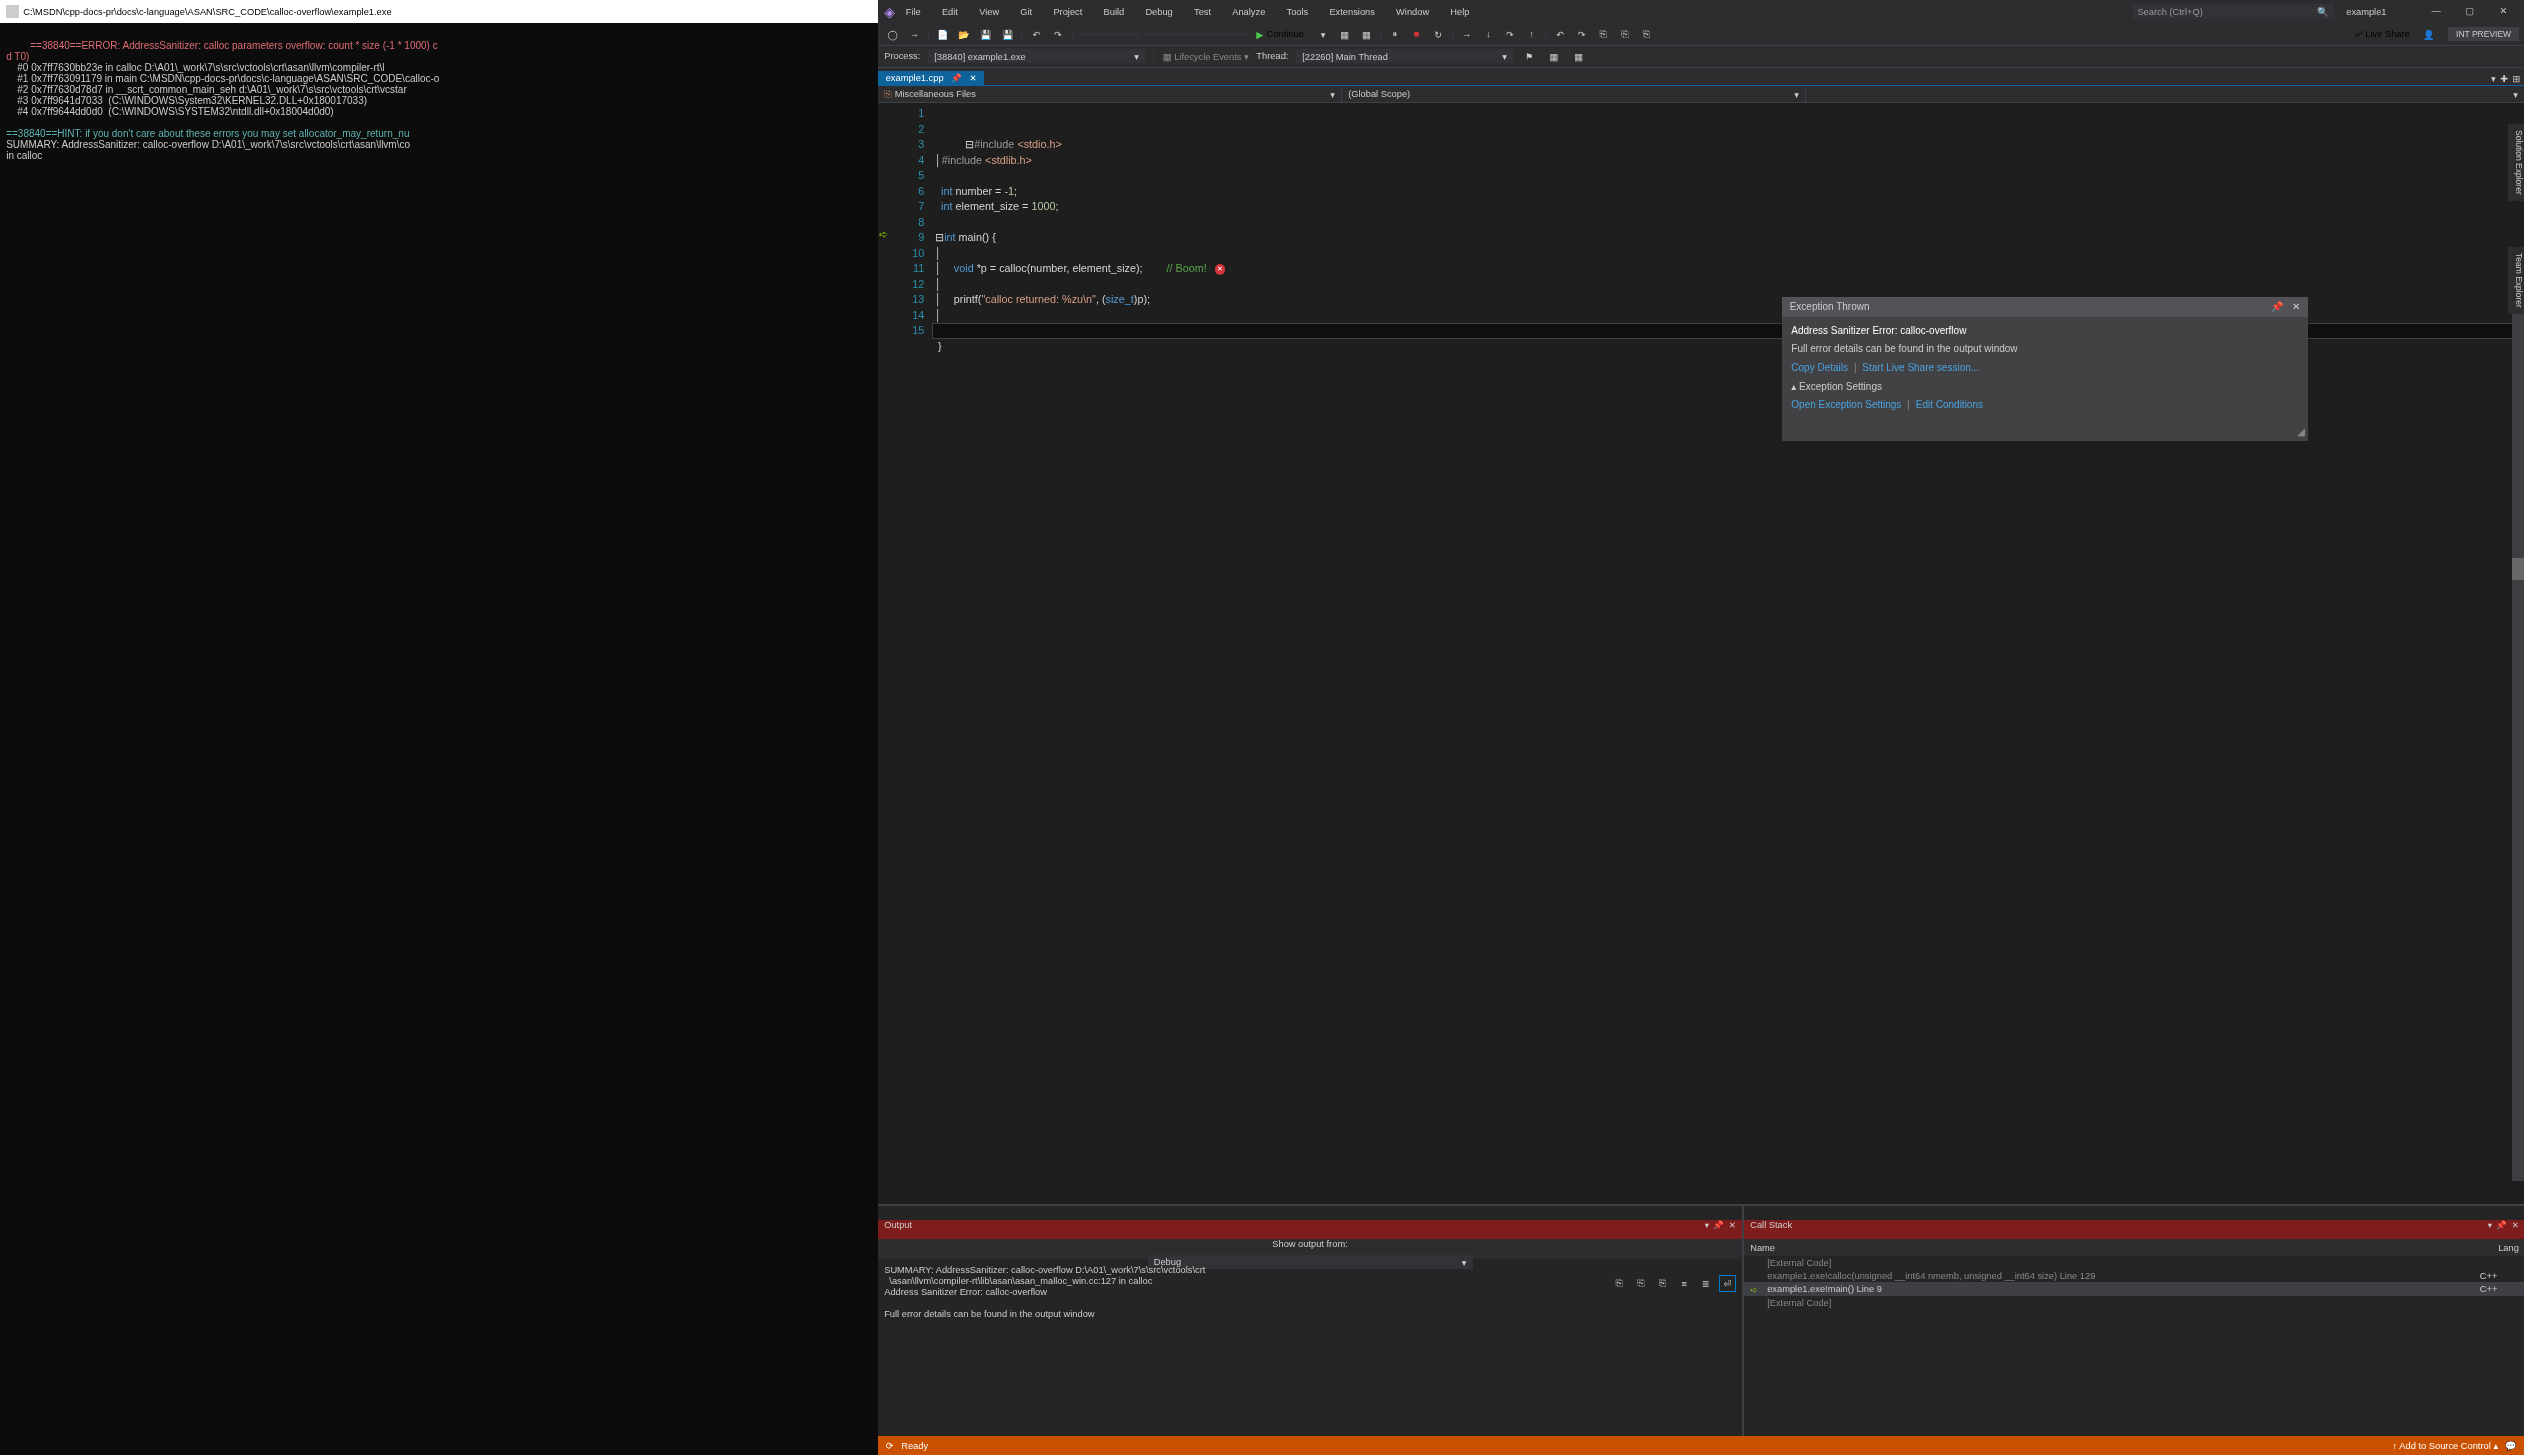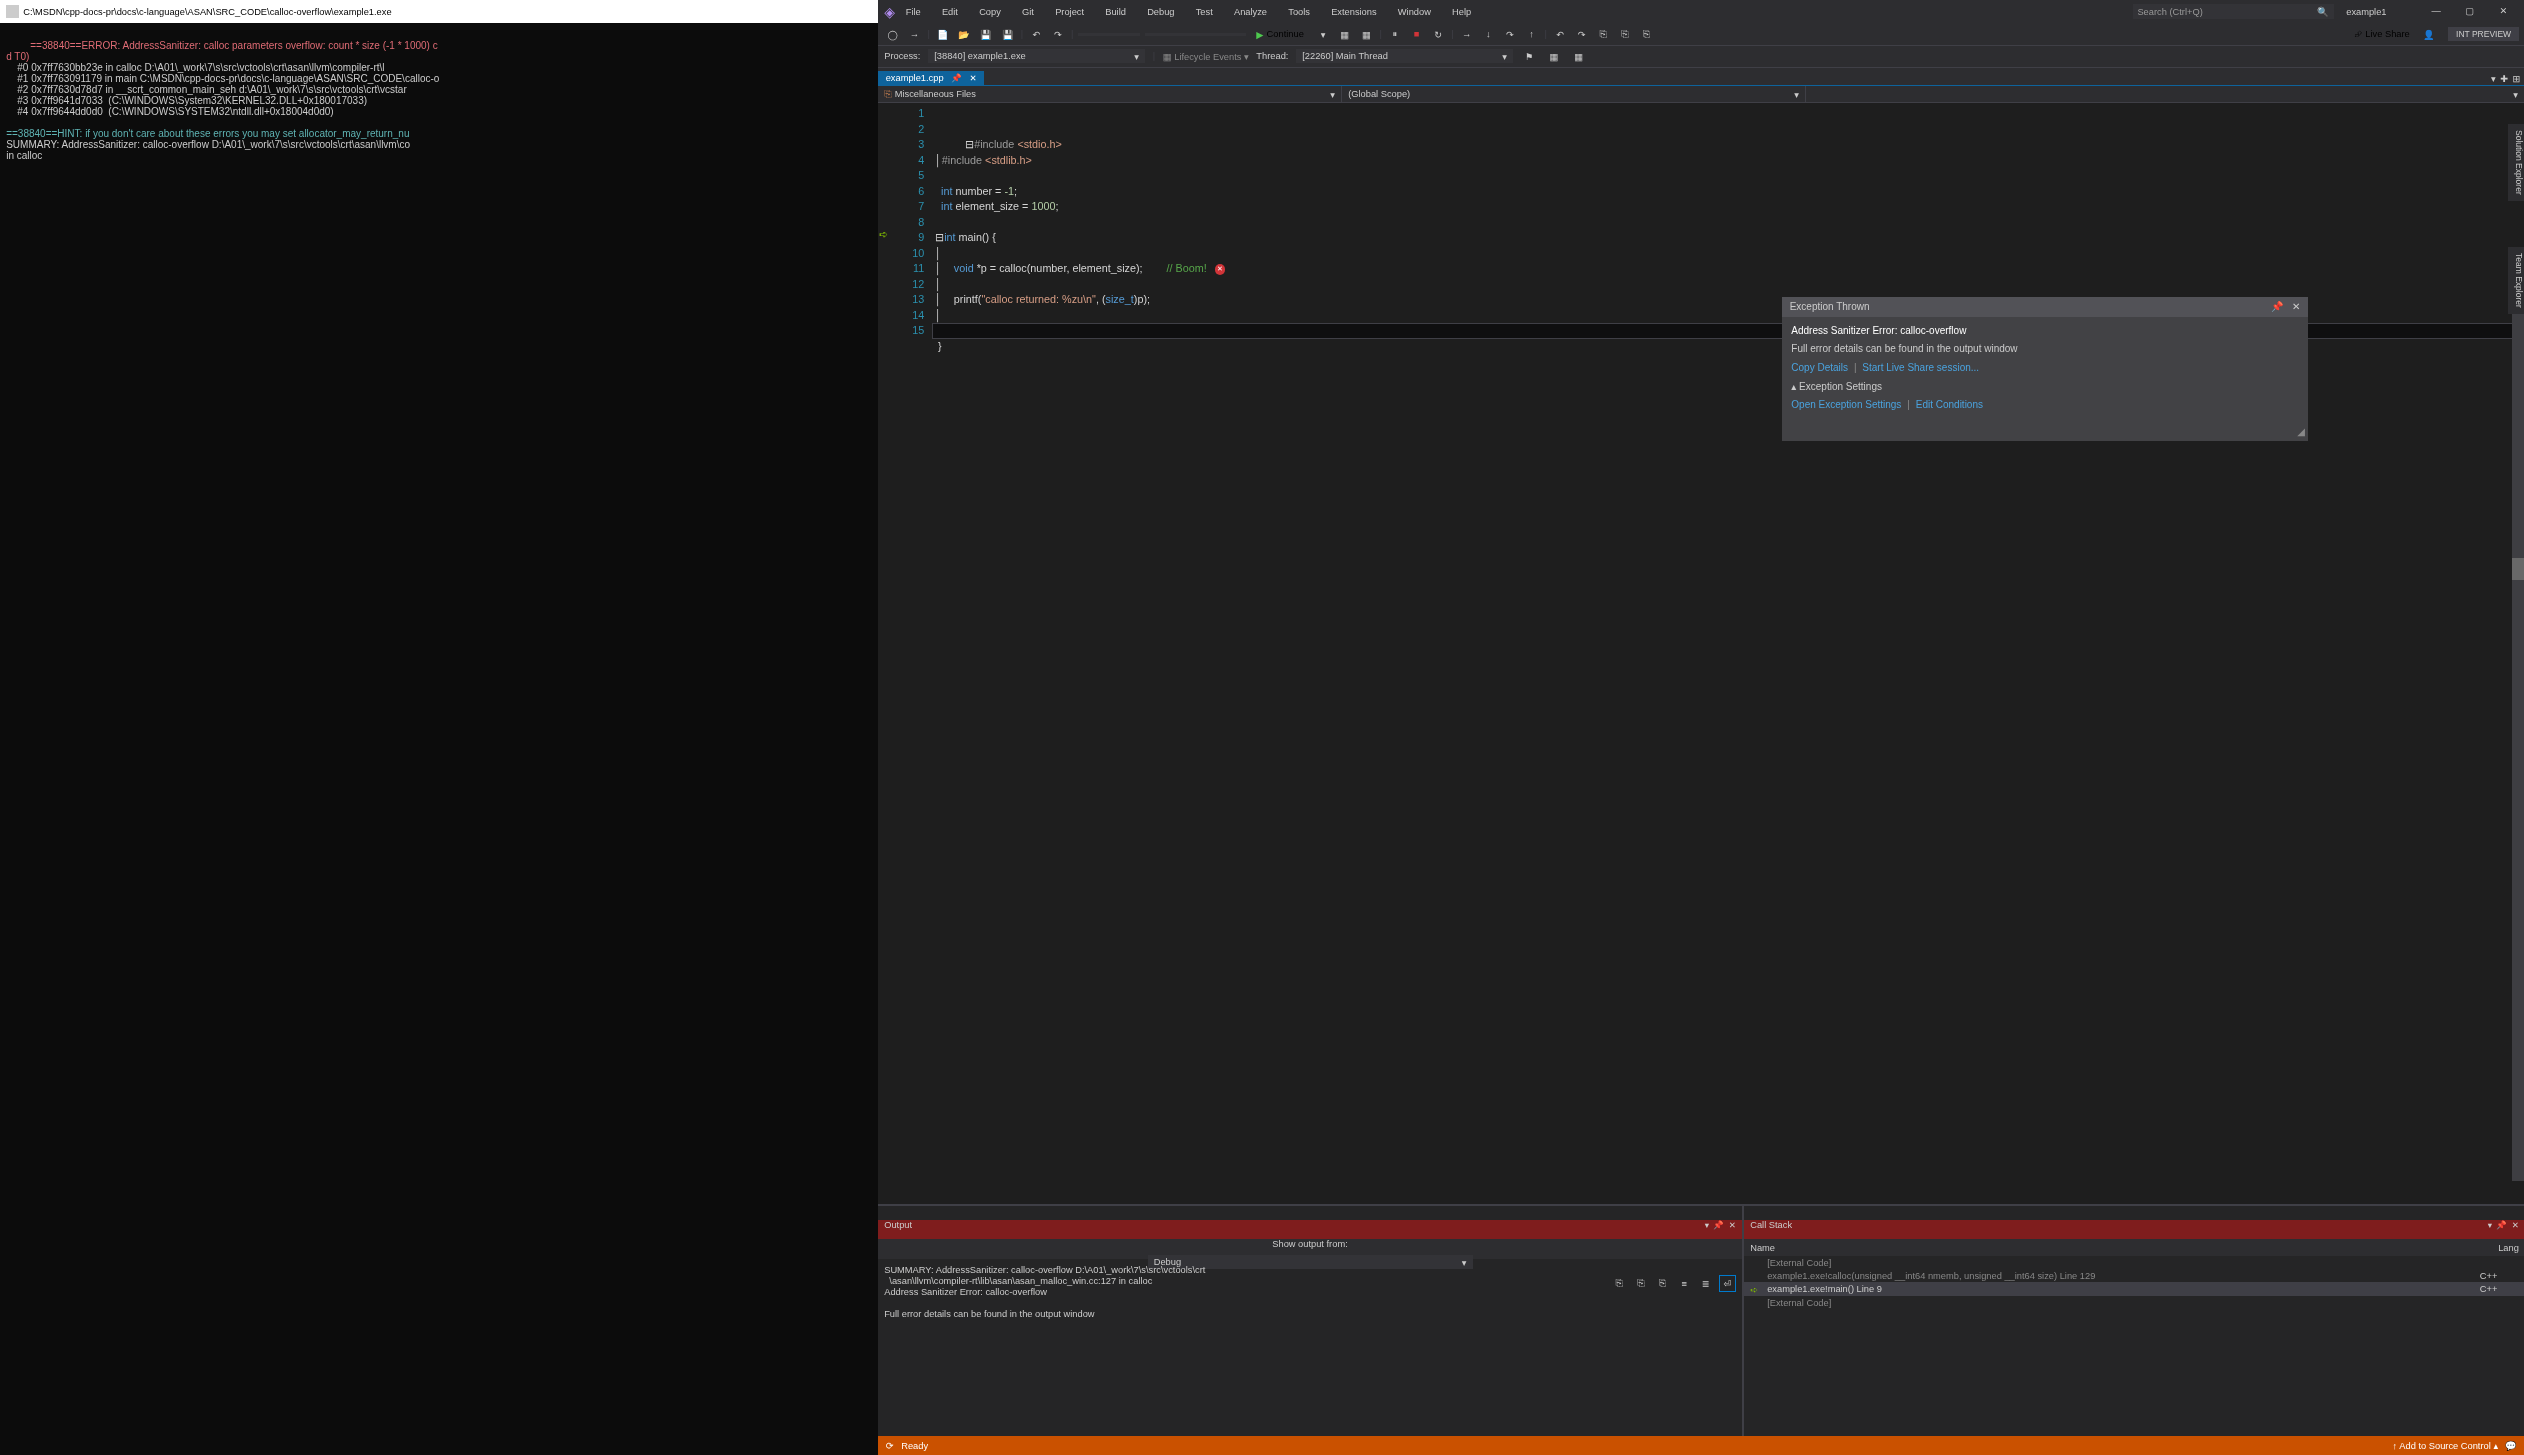--- a/index.html
+++ b/index.html
@@ -19,21 +19,21 @@
 .solution-name { margin:0 31px 0 9.3px; color:#ccc; }
 .win-btns span { display:inline-block; width:31px; height:21.7px; text-align:center; line-height:21.7px; color:#ccc; }
 .toolbar { height:23px; background:#2d2d30; display:flex; align-items:center; padding:0 6.2px; gap:4.6px; font-size:9.3px; border-bottom:0.8px solid #3f3f46; }
 .tbtn { width:17px; height:17px; display:inline-flex; align-items:center; justify-content:center; color:#ccc; }
 .continue-btn { display:flex; align-items:center; gap:3.1px; padding:1.5px 6.2px; }
 .continue-btn .tri { color:#4ec94e; }
 .live-share-btn { display:flex; align-items:center; gap:3.1px; padding:1.5px 6.2px; margin-left:auto; }
 .int-preview { background:#3f3f46; padding:2.3px 7.7px; color:#ccc; font-size:8.5px; margin-left:6.2px; }
 .process-bar { height:21.7px; background:#2d2d30; display:flex; align-items:center; padding:0 6.2px; gap:7.7px; font-size:9.3px; color:#ccc; border-bottom:0.8px solid #3f3f46; }
 .dropdown { background:#333337; padding:1.5px 6.2px; color:#ccc; display:flex; align-items:center; gap:21.7px; }
-.dropdown.wide { min-width:217px; }
+.dropdown.wide { min-width:217px;align-items:flex-end; }
 .main-area { flex:1; display:flex; position:relative; }
 .editor-col { flex:1; display:flex; flex-direction:column; }
 .tab-bar { height:18.6px; background:#2d2d30; display:flex; align-items:flex-end; border-bottom:1.5px solid #0e639c; }
 .tab { background:#0e639c; color:#fff; padding:2.3px 7.7px; font-size:9.3px; display:flex; align-items:flex-start; gap:7.7px; }
 .tab .pin, .tab .close { cursor:pointer; font-size:8.5px; }
 .tab-bar-right { margin-left:auto; padding:1.5px 4.6px; color:#ccc; display:flex; gap:4.6px; font-size:9.3px; }
 .nav-bar { height:17px; background:#2d2d30; display:flex; font-size:9.3px; color:#ccc; border-bottom:0.8px solid #3f3f46; }
 .nav-drop { flex:1; padding:1.5px 6.2px; border-right:0.8px solid #3f3f46; display:flex; align-items:center; gap:3.1px; }
 .nav-drop .arrow { margin-left:auto; }
 .code-area { flex:1; background:#1e1e1e; display:flex; position:relative; font-family:Consolas,monospace; font-size:10.8px; }
@@ -103,21 +103,21 @@
   </div>
 </div>
 
 <div class="vs-pane">
 
   <div class="vs-titlebar">
     <span style="color:#b18cf0;font-size:14px;">◈</span>
     <div class="menu">
       <span>File</span>
       <span>Edit</span>
-      <span>Copy</span>
+      <span>View</span>
       <span>Git</span>
       <span>Project</span>
       <span>Build</span>
       <span>Debug</span>
       <span>Test</span>
       <span>Analyze</span>
       <span>Tools</span>
       <span>Extensions</span>
       <span>Window</span>
       <span>Help</span>

